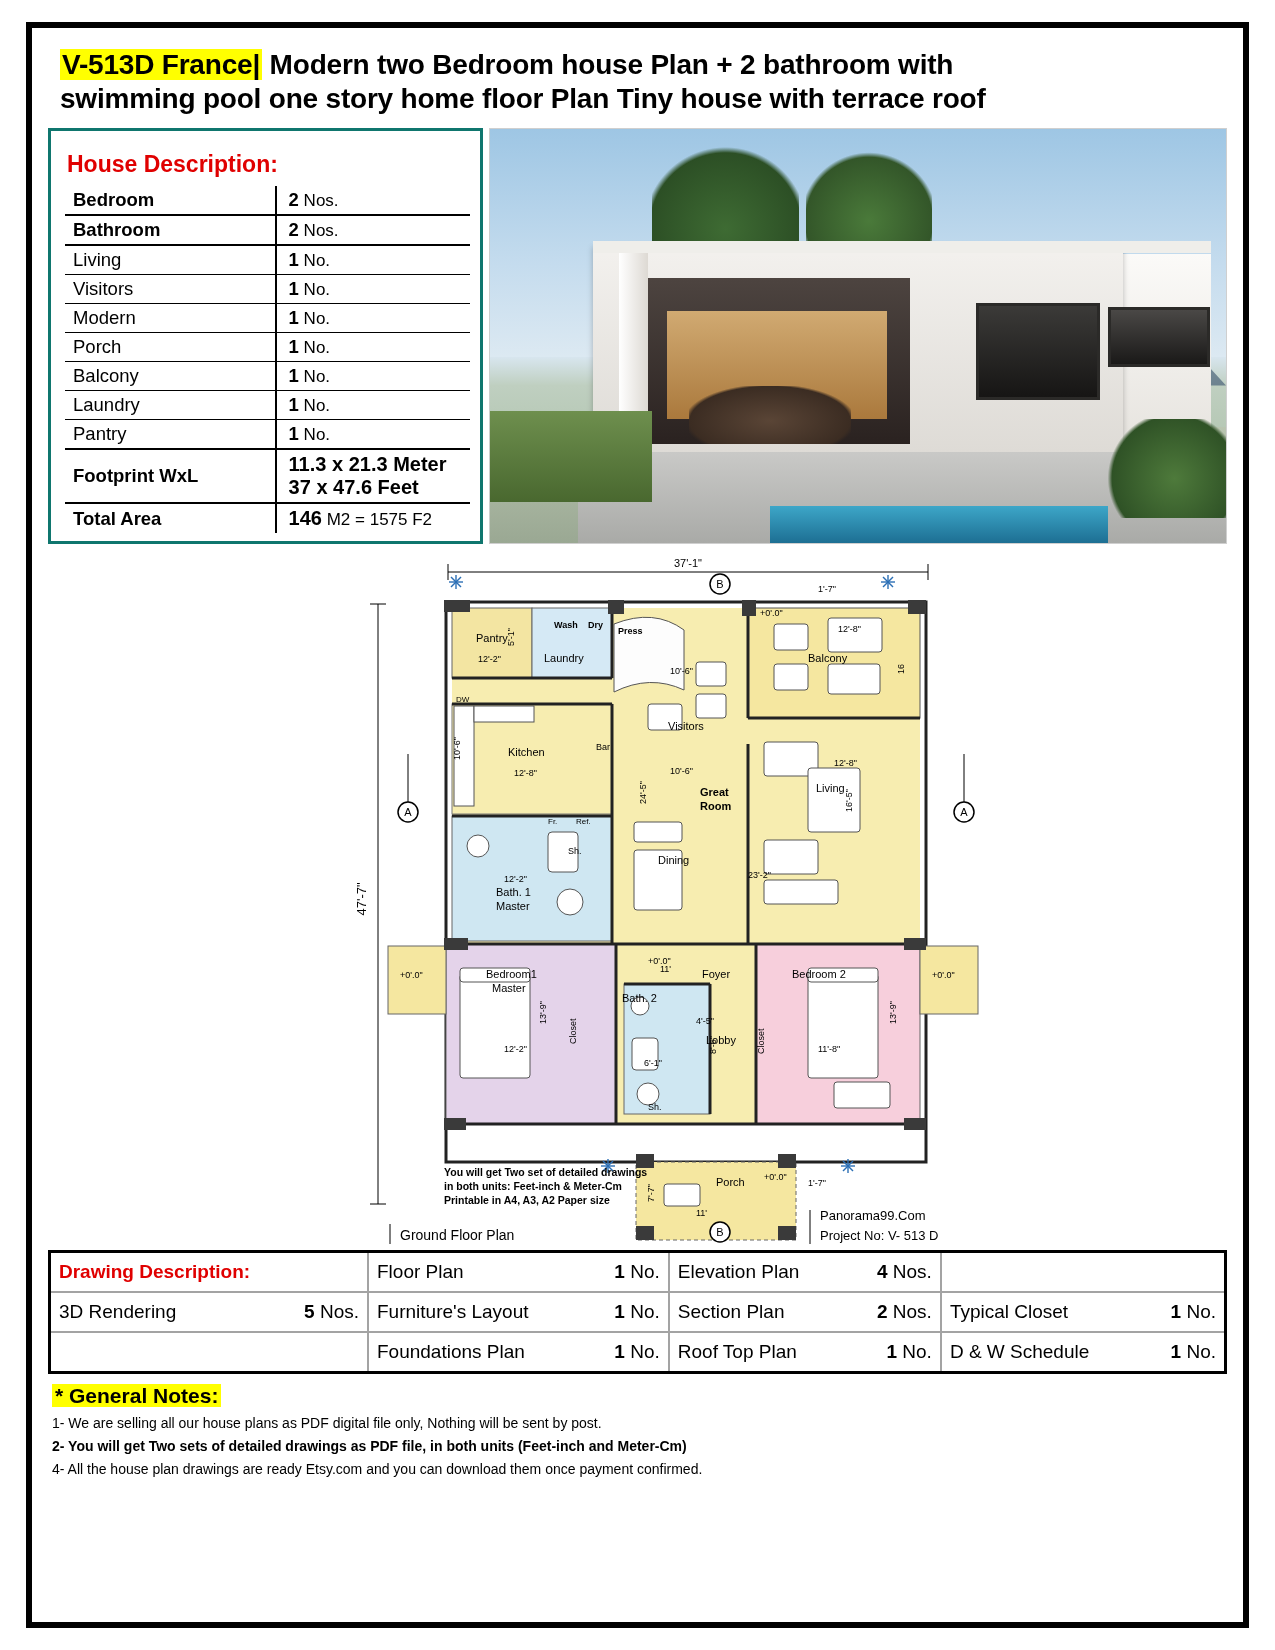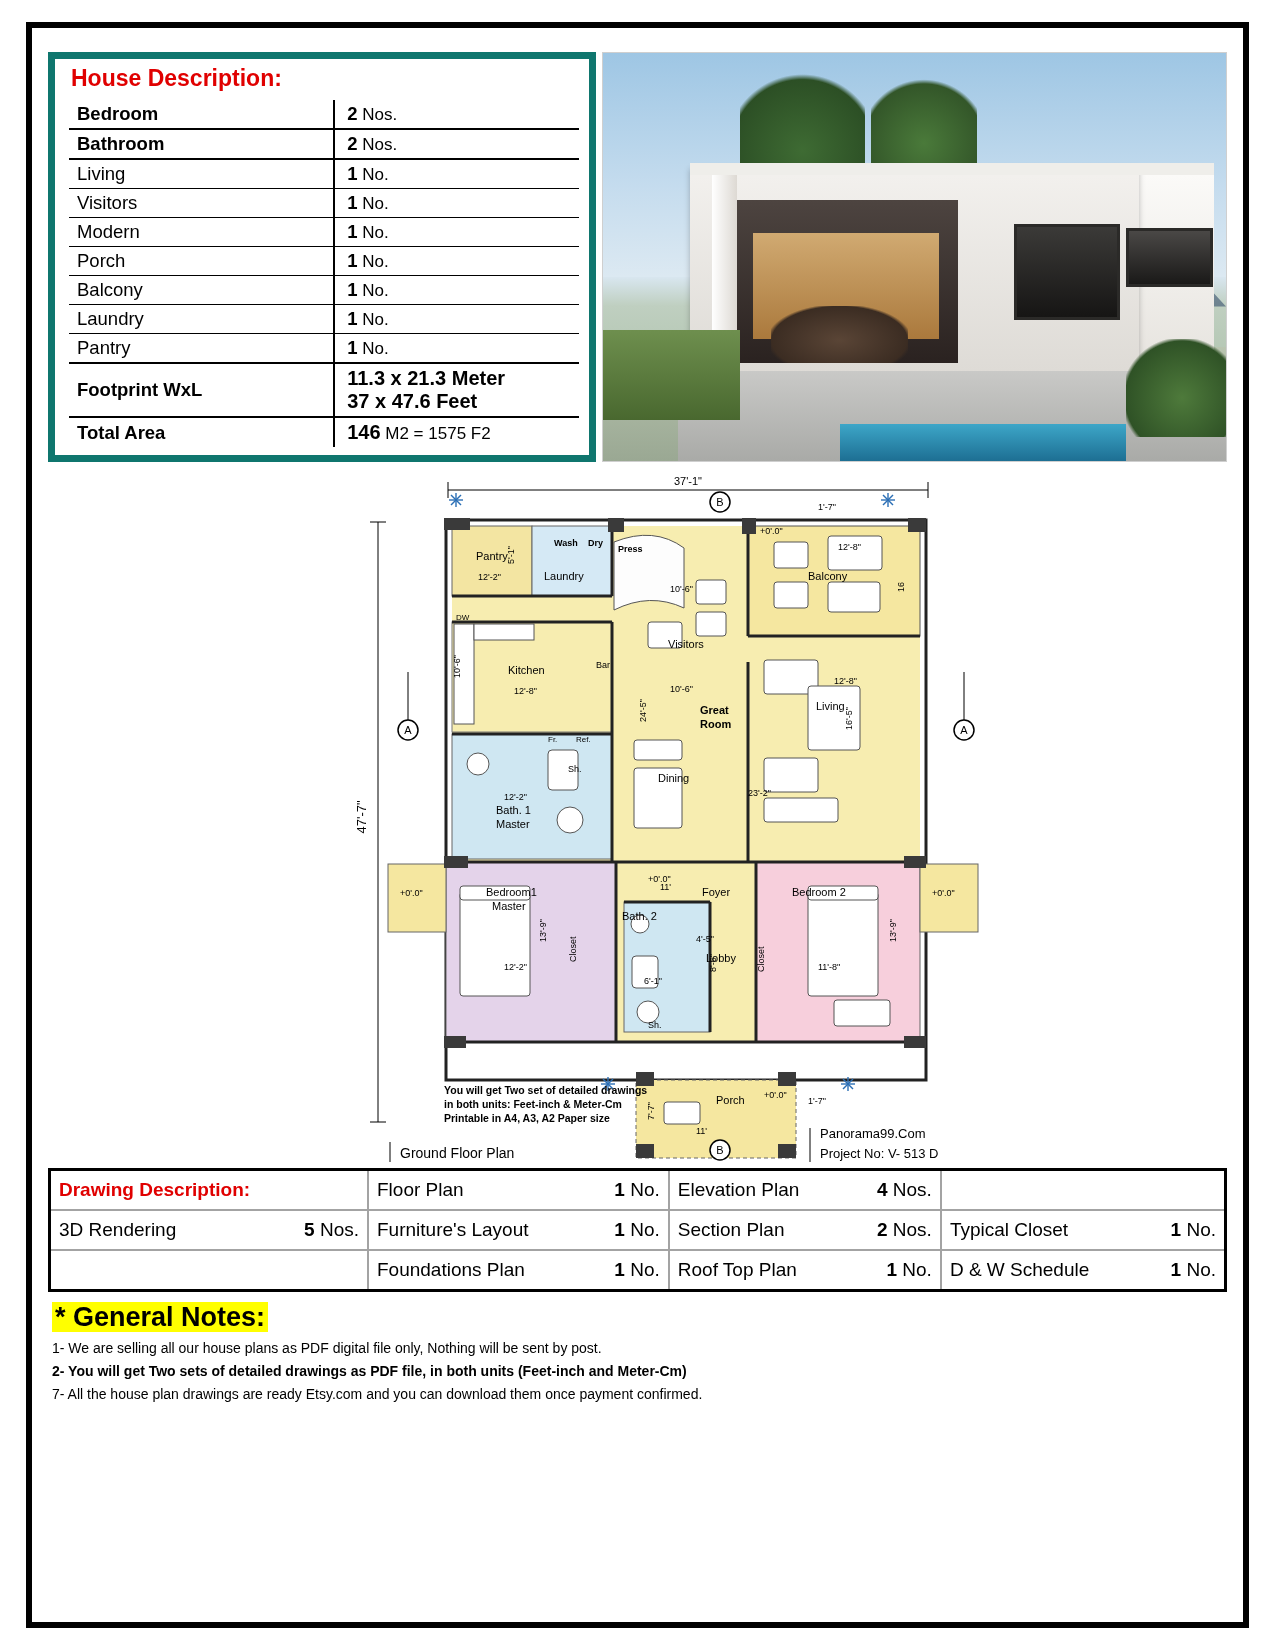--- a/index.html
+++ b/index.html
@@ -26,24 +26,24 @@
   }
 
   
   .title-block { padding:6px 6px 2px 12px; }
   .title-line { font-size:28px; font-weight:bold; line-height:1.22; letter-spacing:-0.2px; }
   .hl { background:#ffff00; padding:0 2px; }
 
   
   .top-wrap { display:flex; margin-top:10px; align-items:stretch; }
   .desc-table-box {
-    width:548px;
-    border:7px solid #0f766e;
+    width:435px;
+    border:3px solid #0f766e;
     box-sizing:border-box;
-    padding:2px 10px 8px 14px;
+    padding:16px 10px 8px 14px;
     background:#fff;
   }
   .desc-head {
     color:#e00000; font-weight:bold; font-size:23px; padding:4px 0 8px 2px;
   }
   table.desc { width:100%; border-collapse:collapse; }
   table.desc td { padding:3px 4px; font-size:18.5px; vertical-align:middle; }
   table.desc tr td:first-child { width:52%; border-right:2px solid #000; padding-left:8px;margin-left:20px; }
   table.desc tr td:last-child { padding-left:12px; }
   table.desc tr.bdr td { border-bottom:2px solid #000; }
@@ -100,31 +100,37 @@
 
   
   .dd-table { margin-top:6px; border:3px solid #000; border-collapse:collapse; width:100%; }
   .dd-table td { border:2px solid #a3a3a3; padding:5px 8px; font-size:19px; height:28px; }
   .dd-title { color:#e00000; font-weight:bold; font-size:22px; border-right:2px solid #000; }
   .dd-l { width:300px; }
   .cell-inner { display:flex; justify-content:space-between; align-items:flex-start; }
 
   
   .notes { margin-top:10px; padding-left:4px; }
-  .notes-head { font-weight:bold; font-size:27px; color:#000; display:inline-block; }
+  .notes-head { font-weight:bold; font-size:21px; color:#000; display:inline-block; }
   .notes-head .hl2 { background:#ffff00; color:#000; padding:0 3px; }
   .note { font-size:14px; margin-top:7px; }
   .note.b { font-weight:bold; }
 </style>
 </head>
 <body>
 
 <div class="page">
   <div class="frame">
 
+    <div class="title-block">
+      <div class="title-line">
+        <span class="hl">V-513D France|</span><span> Modern two Bedroom house Plan + 2 bathroom with</span>
+      </div>
+      <div class="title-line">swimming pool one story home floor Plan Tiny house with terrace roof</div>
+    </div>
 
     <div class="top-wrap">
 
       <div class="desc-table-box">
         <div class="desc-head">House Description:</div>
         <table class="desc">
           <tbody>
               <tr class="bdr">
             <td class="b">Bedroom</td>
             <td><span class="b">2</span><span class="small-unit"> Nos.</span></td>
@@ -496,17 +502,17 @@
               </div>
         </td>
       </tr>
     </tbody>
       </table>
 
     <div class="notes">
       <div class="notes-head"><span class="hl2">* General Notes:</span></div>
       <div class="note">1- We are selling all our house plans as PDF digital file only, Nothing will be sent by post.</div>
       <div class="note b">2- You will get Two sets of detailed drawings as PDF file, in both units (Feet-inch and Meter-Cm)</div>
-      <div class="note">7- All the house plan drawings are ready Etsy.com and you can download them once payment confirmed.</div>
+      <div class="note">4- All the house plan drawings are ready Etsy.com and you can download them once payment confirmed.</div>
     </div>
 
   </div>
 </div>
 
 </body></html>

